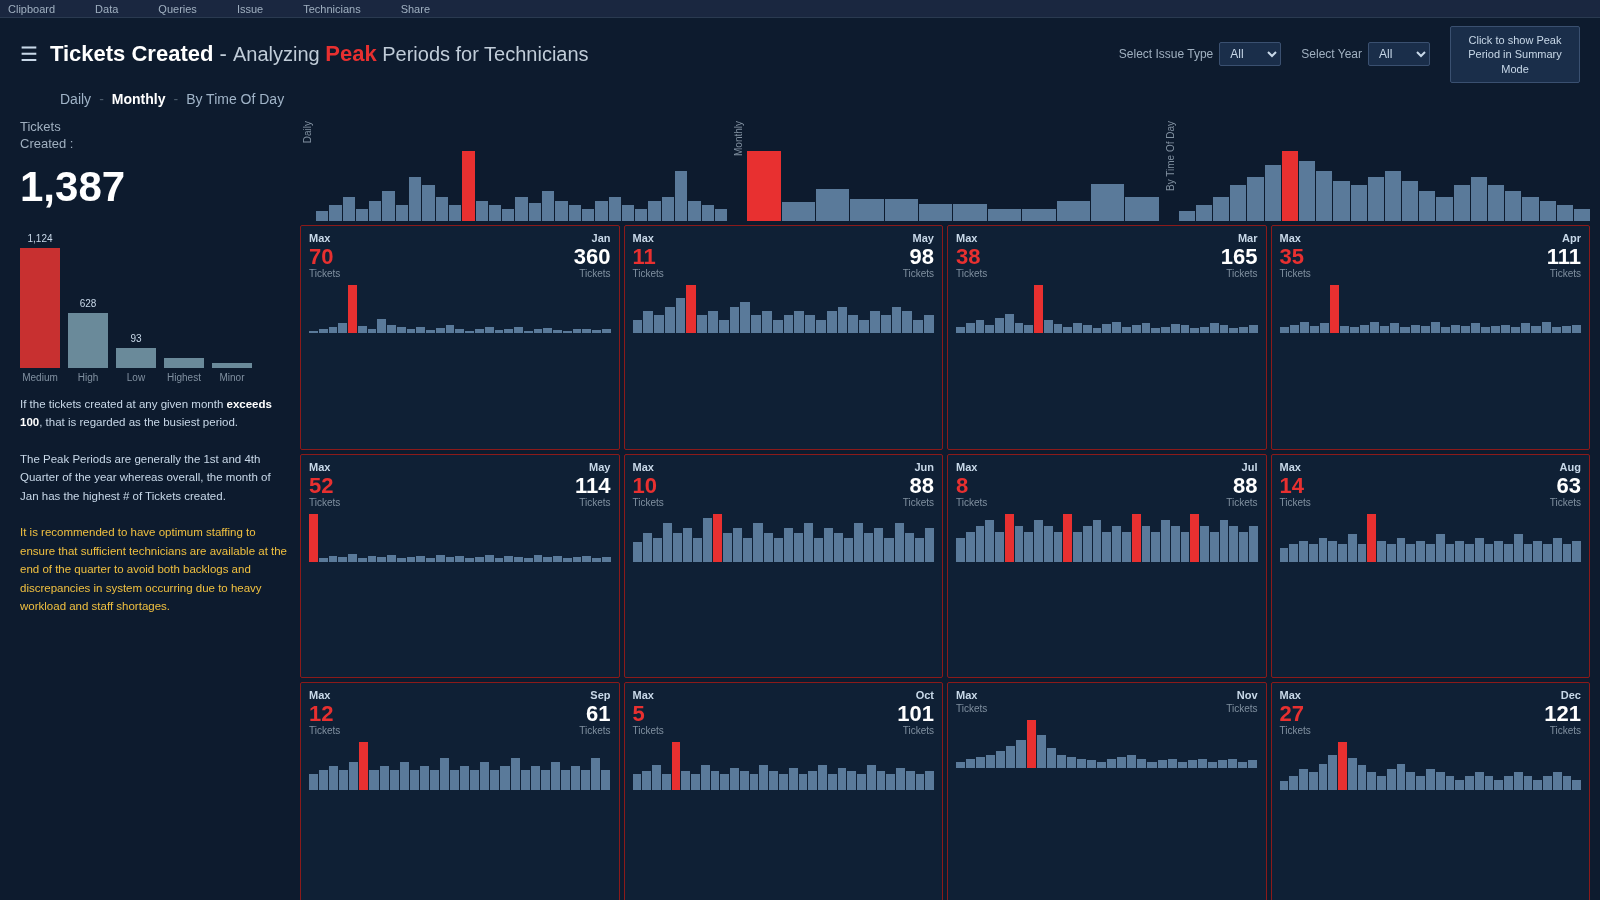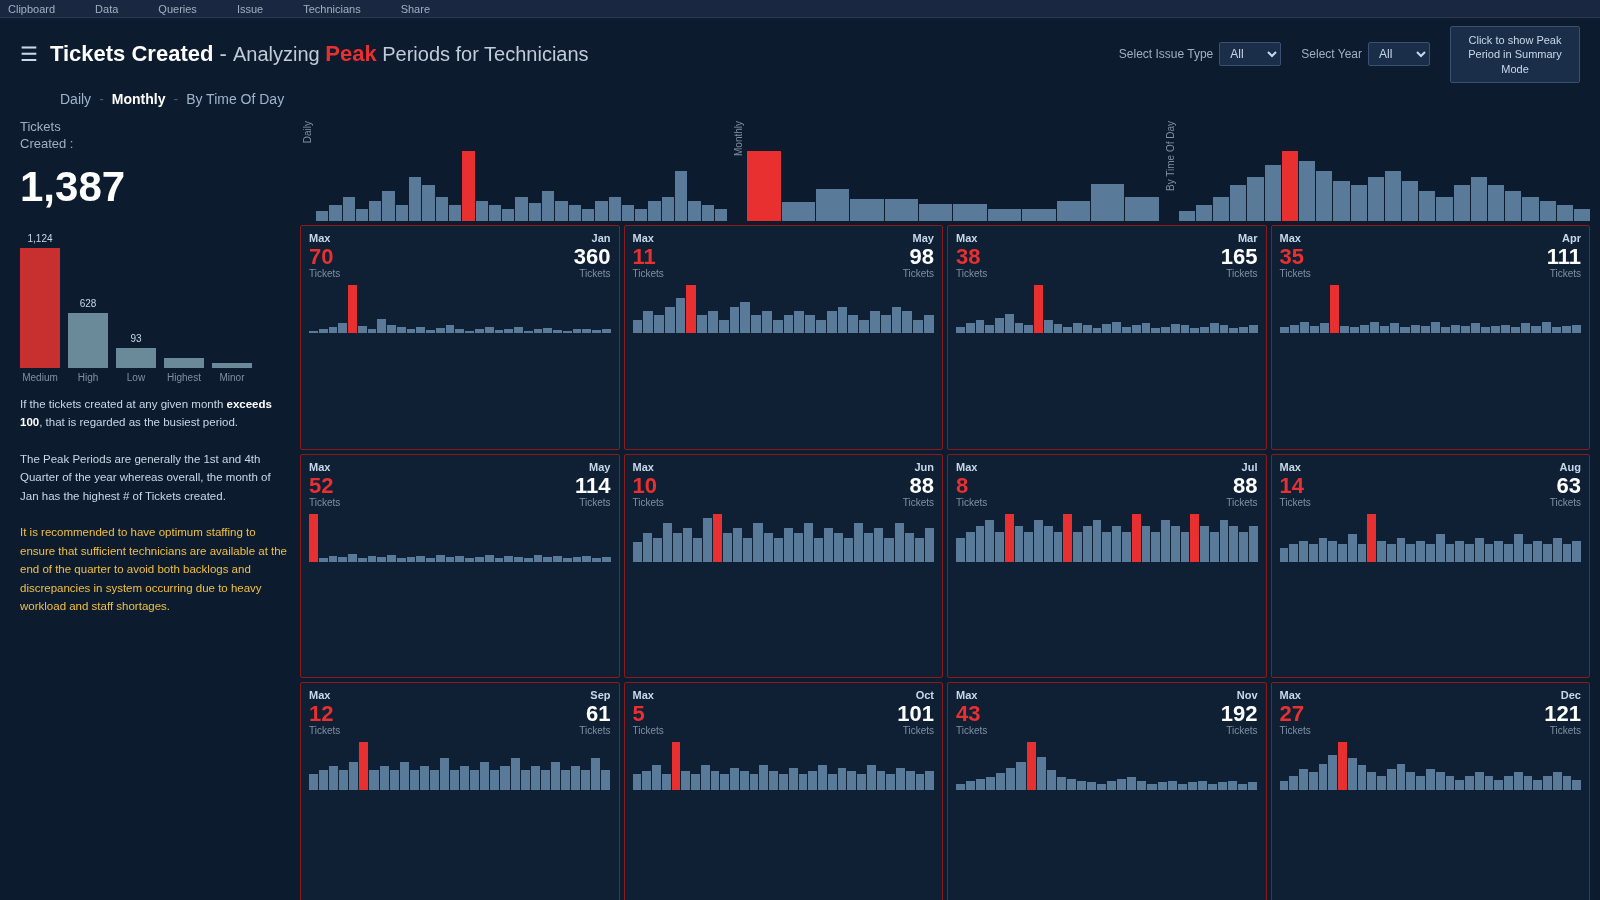--- a/index.html
+++ b/index.html
@@ -907,24 +907,20 @@
             <div class="card-bar normal-bar" style="height: 19.2px;"></div>
             <div class="card-bar normal-bar" style="height: 16px;"></div>
             <div class="card-bar normal-bar" style="height: 19.2px;"></div>
           </div>
         </div>
         <div class="month-card">
           <div class="month-card-header">
             <span class="month-card-max">Max</span>
     <span class="month-card-name">Nov</span>
           </div>
-          <div class="month-card-nums">
-            <span class="num-peak">43</span>
-    <span class="num-total">192</span>
-          </div>
           <div class="month-card-sub">
             <span class="sub-label">Tickets</span>
     <span class="sub-label">Tickets</span>
           </div>
           <div class="card-bars">
             <div class="card-bar normal-bar" style="height: 6.69767px;"></div>
             <div class="card-bar normal-bar" style="height: 8.93023px;"></div>
             <div class="card-bar normal-bar" style="height: 11.1628px;"></div>
             <div class="card-bar normal-bar" style="height: 13.3953px;"></div>
             <div class="card-bar normal-bar" style="height: 16.7442px;"></div>

